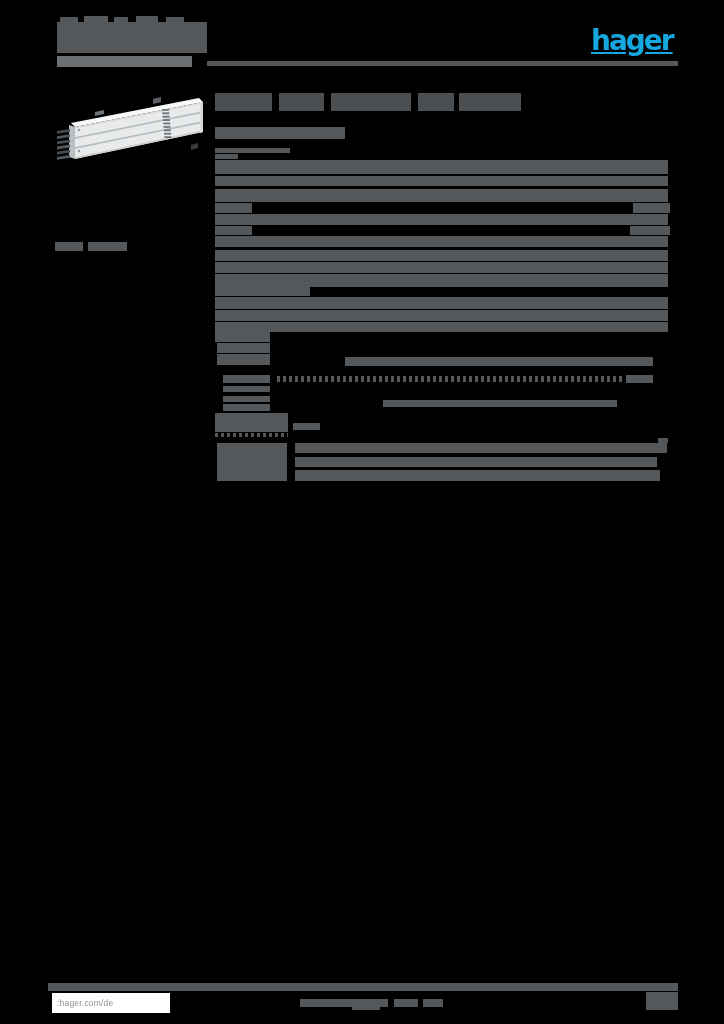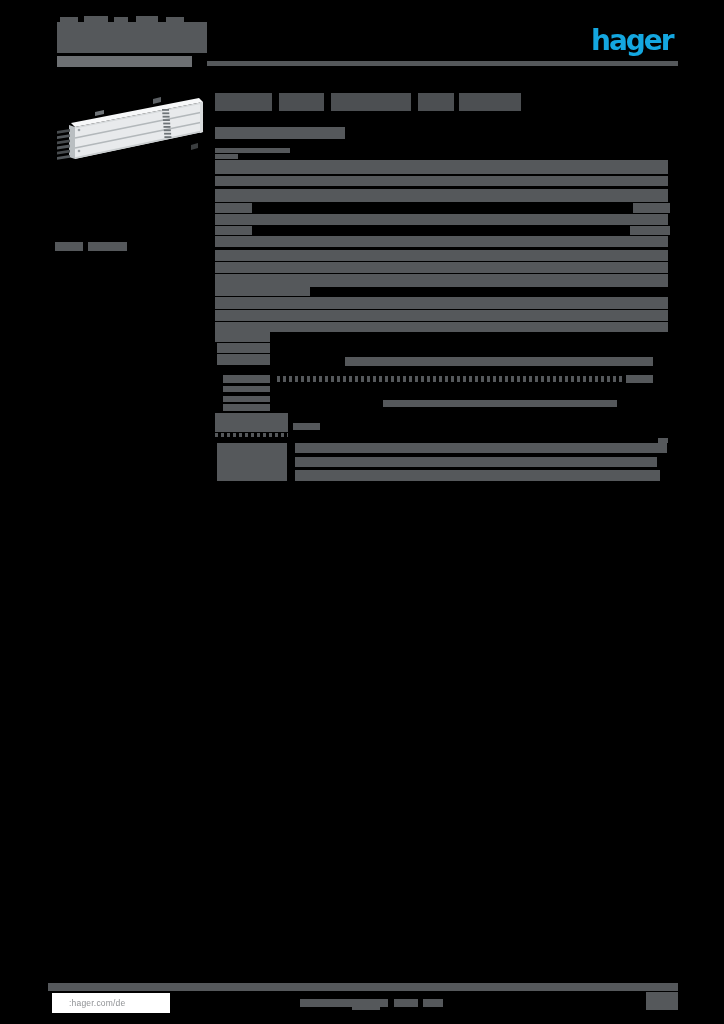--- a/index.html
+++ b/index.html
@@ -16,41 +16,41 @@
     position:absolute;left:591px;top:26px;width:84px;height:30px;
     font-family:"DejaVu Sans",sans-serif;font-weight:bold;font-size:28px;
     letter-spacing:-2px;line-height:30px;
   }
   .product{position:absolute;left:57px;top:95px;width:148px;height:68px;}
   .footer-url-box{
     position:absolute;left:52px;top:993px;width:118px;height:20px;
     background:#ffffff;display:flex;align-items:center;
   }
   .footer-url{
-    font-size:8.5px;color:#8f9194;padding-left:17px;letter-spacing:0.2px;
+    font-size:8.5px;color:#8f9194;padding-left:5px;letter-spacing:0.2px;
     font-family:"Liberation Sans",sans-serif;
   }
 </style>
 </head>
 <body>
 
 <div class="page">
 
   <div class="layer">
       <div class="blk" style="left: 60px; top: 17px; width: 18px; height: 6px; background: rgb(85, 88, 91);"></div>
       <div class="blk" style="left: 84px; top: 16px; width: 24px; height: 7px; background: rgb(85, 88, 91);"></div>
       <div class="blk" style="left: 114px; top: 17px; width: 14px; height: 6px; background: rgb(85, 88, 91);"></div>
       <div class="blk" style="left: 136px; top: 16px; width: 22px; height: 7px; background: rgb(85, 88, 91);"></div>
       <div class="blk" style="left: 166px; top: 17px; width: 18px; height: 6px; background: rgb(85, 88, 91);"></div>
       <div class="blk" style="left: 57px; top: 22px; width: 150px; height: 31px; background: rgb(85, 88, 91);"></div>
       <div class="blk" style="left: 57px; top: 56px; width: 135px; height: 11px; background: rgb(109, 112, 115);"></div>
       <div class="blk" style="left: 207px; top: 61px; width: 471px; height: 5px; background: rgb(85, 88, 91);"></div>
     </div>
 
-  <div class="logo" style="color: rgb(20, 167, 224);">hager</div>
+  <div class="logo" style="color: rgb(20, 167, 224); text-decoration: underline;">hager</div>
 
   <div class="product">
     <svg width="148" height="68" viewBox="0 0 148 68">
 
       <polygon points="96,4 104,2 104,7 96,9" fill="#5c6064"></polygon>
       <polygon points="38,17 47,15 47,19 38,21" fill="#6f7478"></polygon>
 
       <polygon points="14,28 142,3 146,7 18,32" fill="#f7f8f9"></polygon>
 
       <polygon points="18,32 146,7 146,37 18,64" fill="#e8eaec"></polygon>

